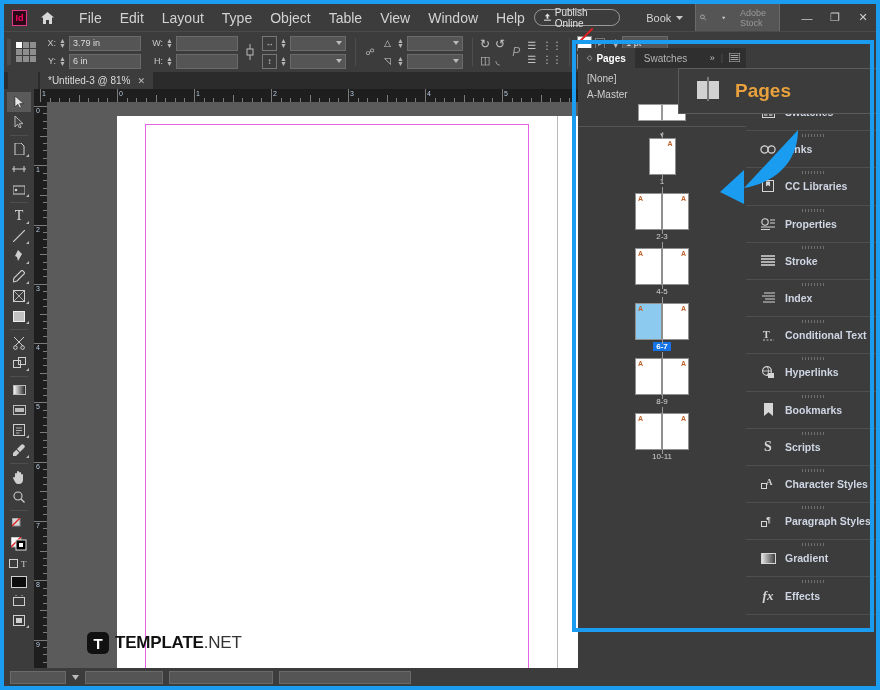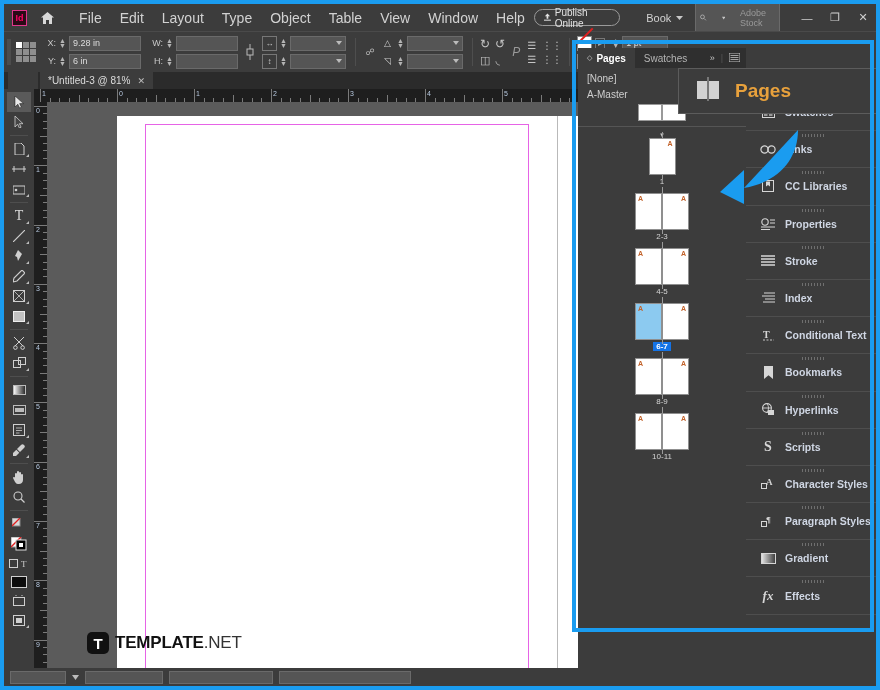--- a/index.html
+++ b/index.html
@@ -223,21 +223,21 @@
         <i></i>
         <i></i>
         <i></i>
         <i></i>
         <i></i>
     </div>
     <div class="col2">
       <div class="fld">
         <label>X:</label>
         <span class="stepper">▲<br>▼</span>
-        <div class="inp" style="width:72px">9.28 in</div>
+        <div class="inp" style="width:72px">3.79 in</div>
       </div>
       <div class="fld">
         <label>Y:</label>
         <span class="stepper">▲<br>▼</span>
         <div class="inp" style="width:72px">6 in</div>
       </div>
     </div>
     <div class="col2" style="margin-left:8px">
       <div class="fld">
         <label>W:</label>
@@ -891,36 +891,36 @@
         <svg width="13" height="13" viewBox="0 0 13 13">
             <text x="1" y="9" font-size="10" font-family="Liberation Serif, serif" fill="#d6d6d6">T</text>
             <path d="M1 11h11" stroke="#d6d6d6" stroke-width=".9" stroke-dasharray="2 1.5"></path>
           </svg>
         </span>
       <span>Conditional Text</span>
     </div>
     <div class="dk">
       <span class="dk-grip"></span>
       <span class="dk-ico">
-        <svg width="9" height="13" viewBox="0 0 9 13">
-            <path d="M0 0h9v13L4.5 9.3 0 13z" fill="#d6d6d6"></path>
-          </svg>
-        </span>
-      <span>Bookmarks</span>
-    </div>
-    <div class="dk">
-      <span class="dk-grip"></span>
-      <span class="dk-ico">
         <svg width="14" height="13" viewBox="0 0 14 13">
             <circle cx="6" cy="5" r="4.4" fill="none" stroke="#d6d6d6" stroke-width="1.1"></circle>
             <path d="M1.8 5h8.4M6 .7c2 2.5 2 6 0 8.6" fill="none" stroke="#d6d6d6" stroke-width=".9"></path>
             <rect x="7" y="7" width="6" height="5" fill="#d6d6d6"></rect>
           </svg>
         </span>
       <span>Hyperlinks</span>
+    </div>
+    <div class="dk">
+      <span class="dk-grip"></span>
+      <span class="dk-ico">
+        <svg width="9" height="13" viewBox="0 0 9 13">
+            <path d="M0 0h9v13L4.5 9.3 0 13z" fill="#d6d6d6"></path>
+          </svg>
+        </span>
+      <span>Bookmarks</span>
     </div>
     <div class="dk">
       <span class="dk-grip"></span>
       <span class="dk-ico">
         <span style="font-family:'Liberation Serif',serif;font-size:14px;font-weight:bold;color:#d6d6d6">S</span>
         </span>
       <span>Scripts</span>
     </div>
     <div class="dk">
       <span class="dk-grip"></span>

